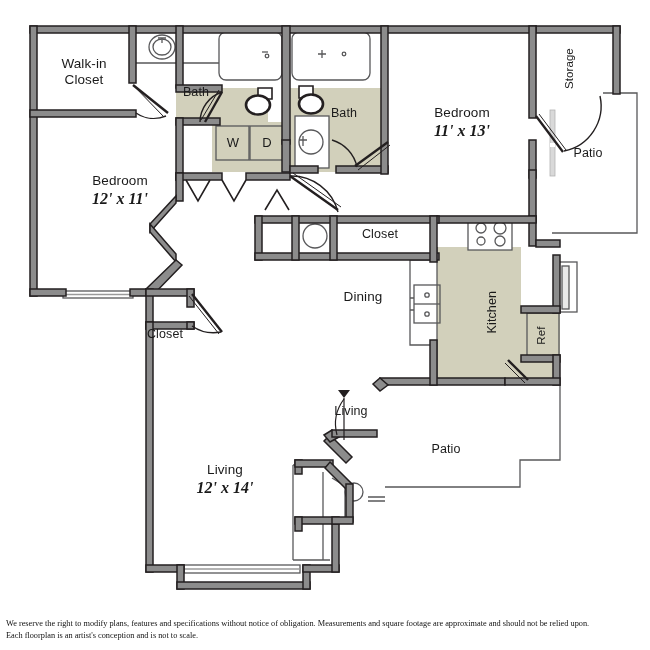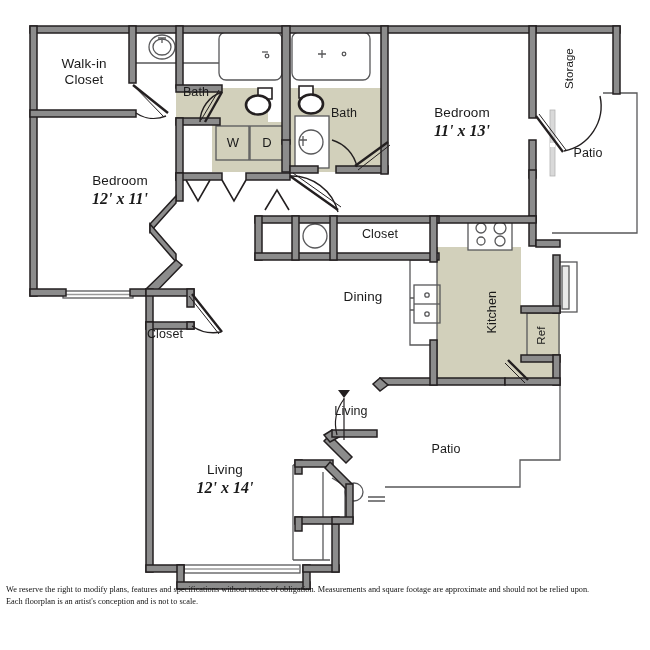--- a/index.html
+++ b/index.html
@@ -60,21 +60,21 @@
     position: absolute;
     font-size: 13px;
     color: #1a1a1a;
     text-align: center;
     font-family: "Liberation Sans", sans-serif;
     pointer-events: none;
   }
   #disclaimer {
     position: absolute;
     left: 6px;
-    top: 584px;
+    top: 618px;
     width: 638px;
     font-family: "Liberation Serif", serif;
     font-size: 8.3px;
     line-height: 1.45;
     color: #111111;
   }
   #disclaimer p { margin: 0; }
 </style>
 </head>
 <body>

